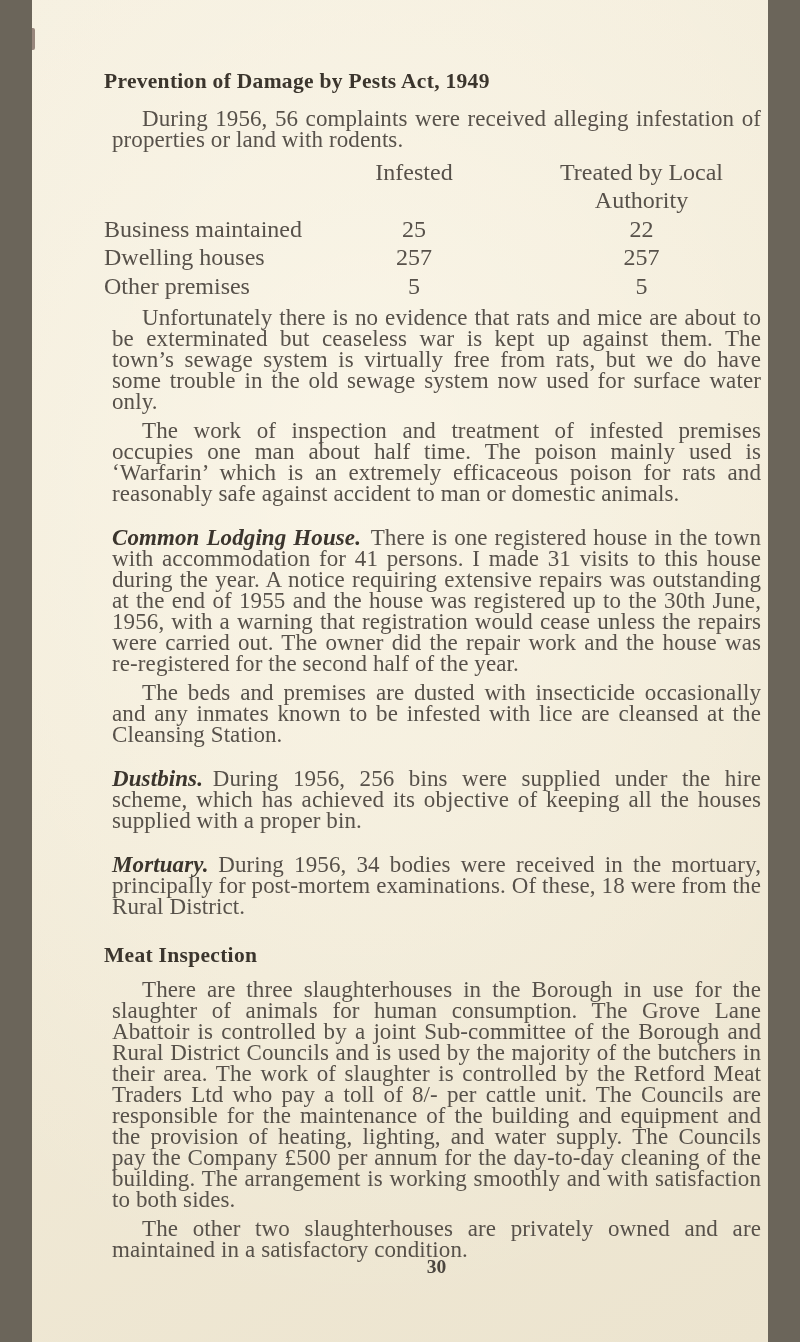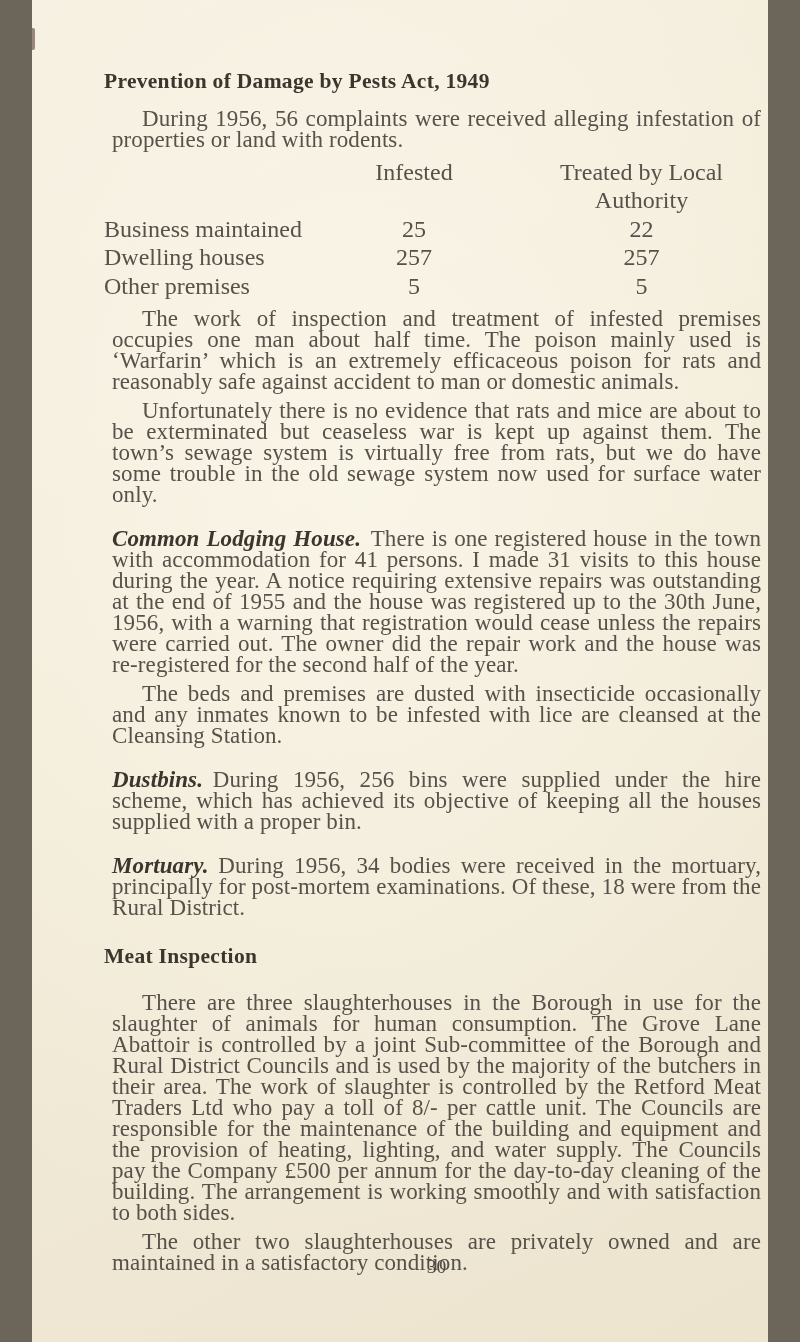--- a/index.html
+++ b/index.html
@@ -62,30 +62,31 @@
     display: grid;
     grid-template-columns: 210px 200px 1fr;
     font-size: 24px;
     line-height: 28.4px;
     margin: 1px 0 0 0;
   }
   .pests-table .c-label { text-align: left; }
   .pests-table .c-num, .pests-table .c-head { text-align: center; }
   .meat-heading {
     margin-top: 25px;
-    margin-bottom: 22px;
+    margin-bottom: 10px;
   }
   .page-number {
     position: absolute;
     top: 1256px;
     left: 72px;
     width: 665px;
     text-align: center;
     font-size: 19.5px;
     color: #4b463f;
+    font-weight: bold;
   }
 </style>
 </head>
 <body>
 
 <div class="page">
   <div class="scan-artifact"></div>
 
   <div class="content">
 
@@ -104,22 +105,22 @@
 
         <div class="c-label">Dwelling houses</div>
         <div class="c-num">257</div>
         <div class="c-num">257</div>
 
         <div class="c-label">Other premises</div>
         <div class="c-num">5</div>
         <div class="c-num">5</div>
       </div>
 
+      <p class="indent" style="margin-top:7px;">Unfortunately there is no evidence that rats and mice are about to be exterminated but ceaseless war is kept up against them. The town’s sewage system is virtually free from rats, but we do have some trouble in the old sewage system now used for surface water only.</p>
       <p class="indent">The work of inspection and treatment of infested premises occupies one man about half time. The poison mainly used is ‘Warfarin’ which is an extremely efficaceous poison for rats and reasonably safe against accident to man or domestic animals.</p>
-      <p class="indent" style="margin-top:7px;">Unfortunately there is no evidence that rats and mice are about to be exterminated but ceaseless war is kept up against them. The town’s sewage system is virtually free from rats, but we do have some trouble in the old sewage system now used for surface water only.</p>
     </section>
 
     <section>
       <p class="gap"><span class="runin">Common Lodging House.</span><span>There is one registered house in the town with accommodation for 41 persons. I made 31 visits to this house during the year. A notice requiring extensive repairs was outstanding at the end of 1955 and the house was registered up to the 30th June, 1956, with a warning that registration would cease unless the repairs were carried out. The owner did the repair work and the house was re-registered for the second half of the year.</span></p>
       <p class="indent">The beds and premises are dusted with insecticide occasionally and any inmates known to be infested with lice are cleansed at the Cleansing Station.</p>
     </section>
 
     <section>
       <p class="gap"><span class="runin">Dustbins.</span><span>During 1956, 256 bins were supplied under the hire scheme, which has achieved its objective of keeping all the houses supplied with a proper bin.</span></p>
     </section>

